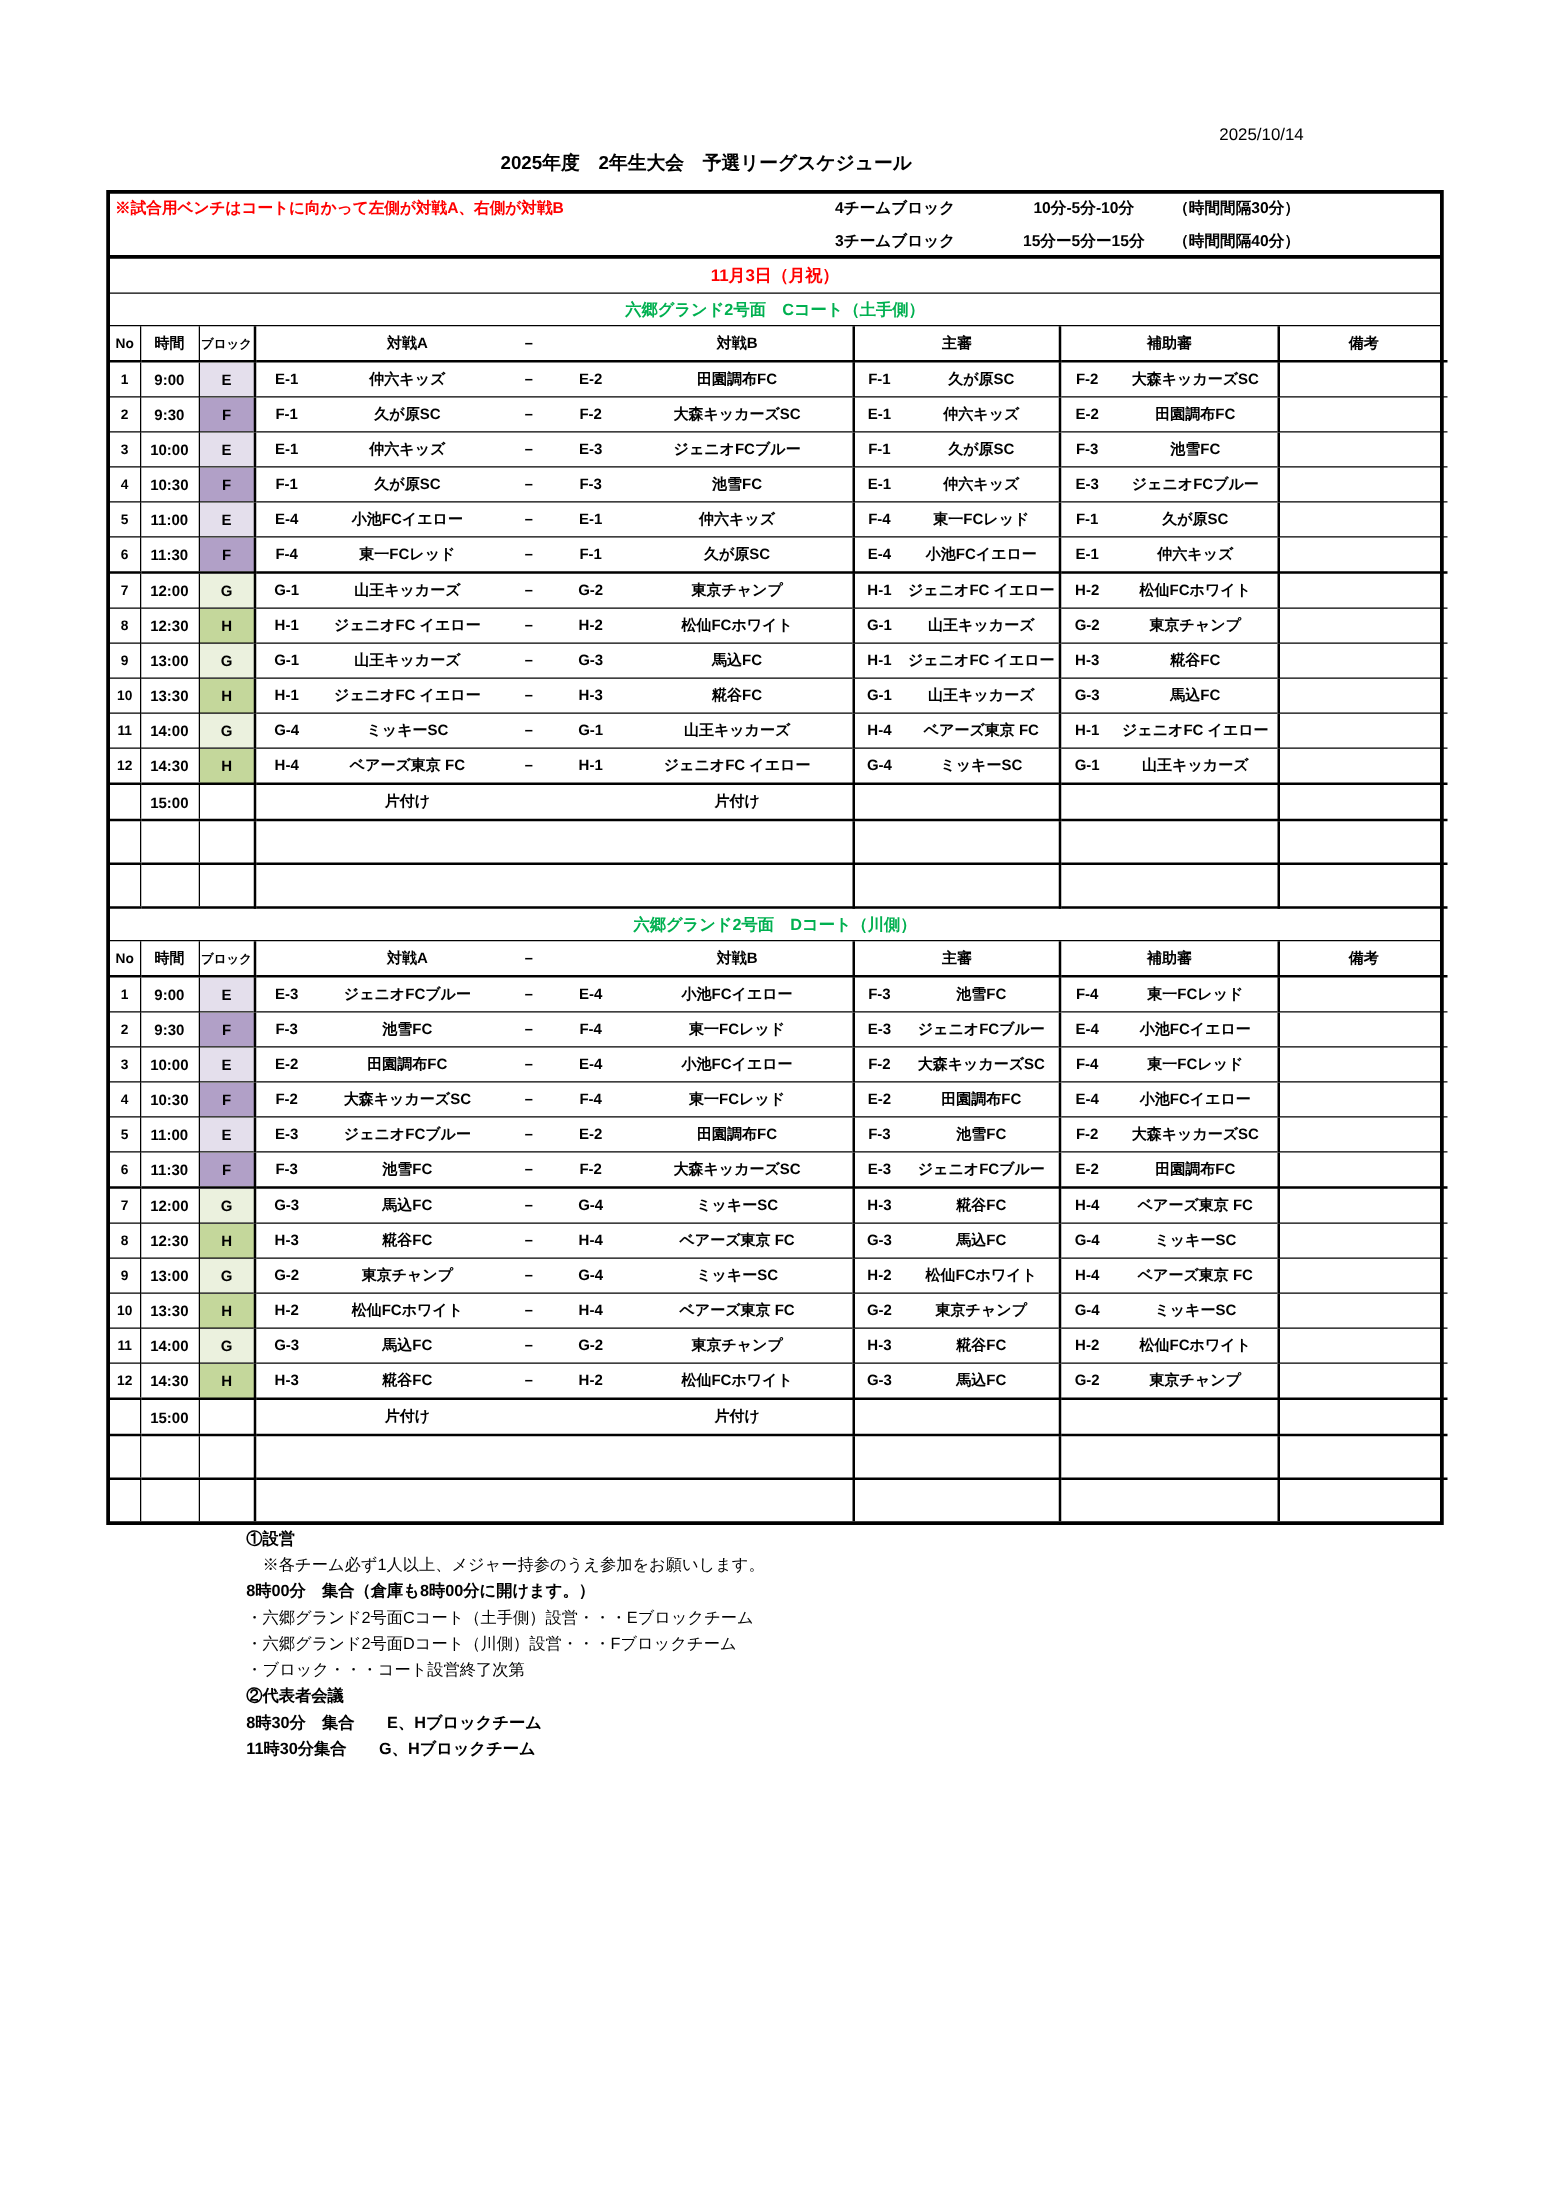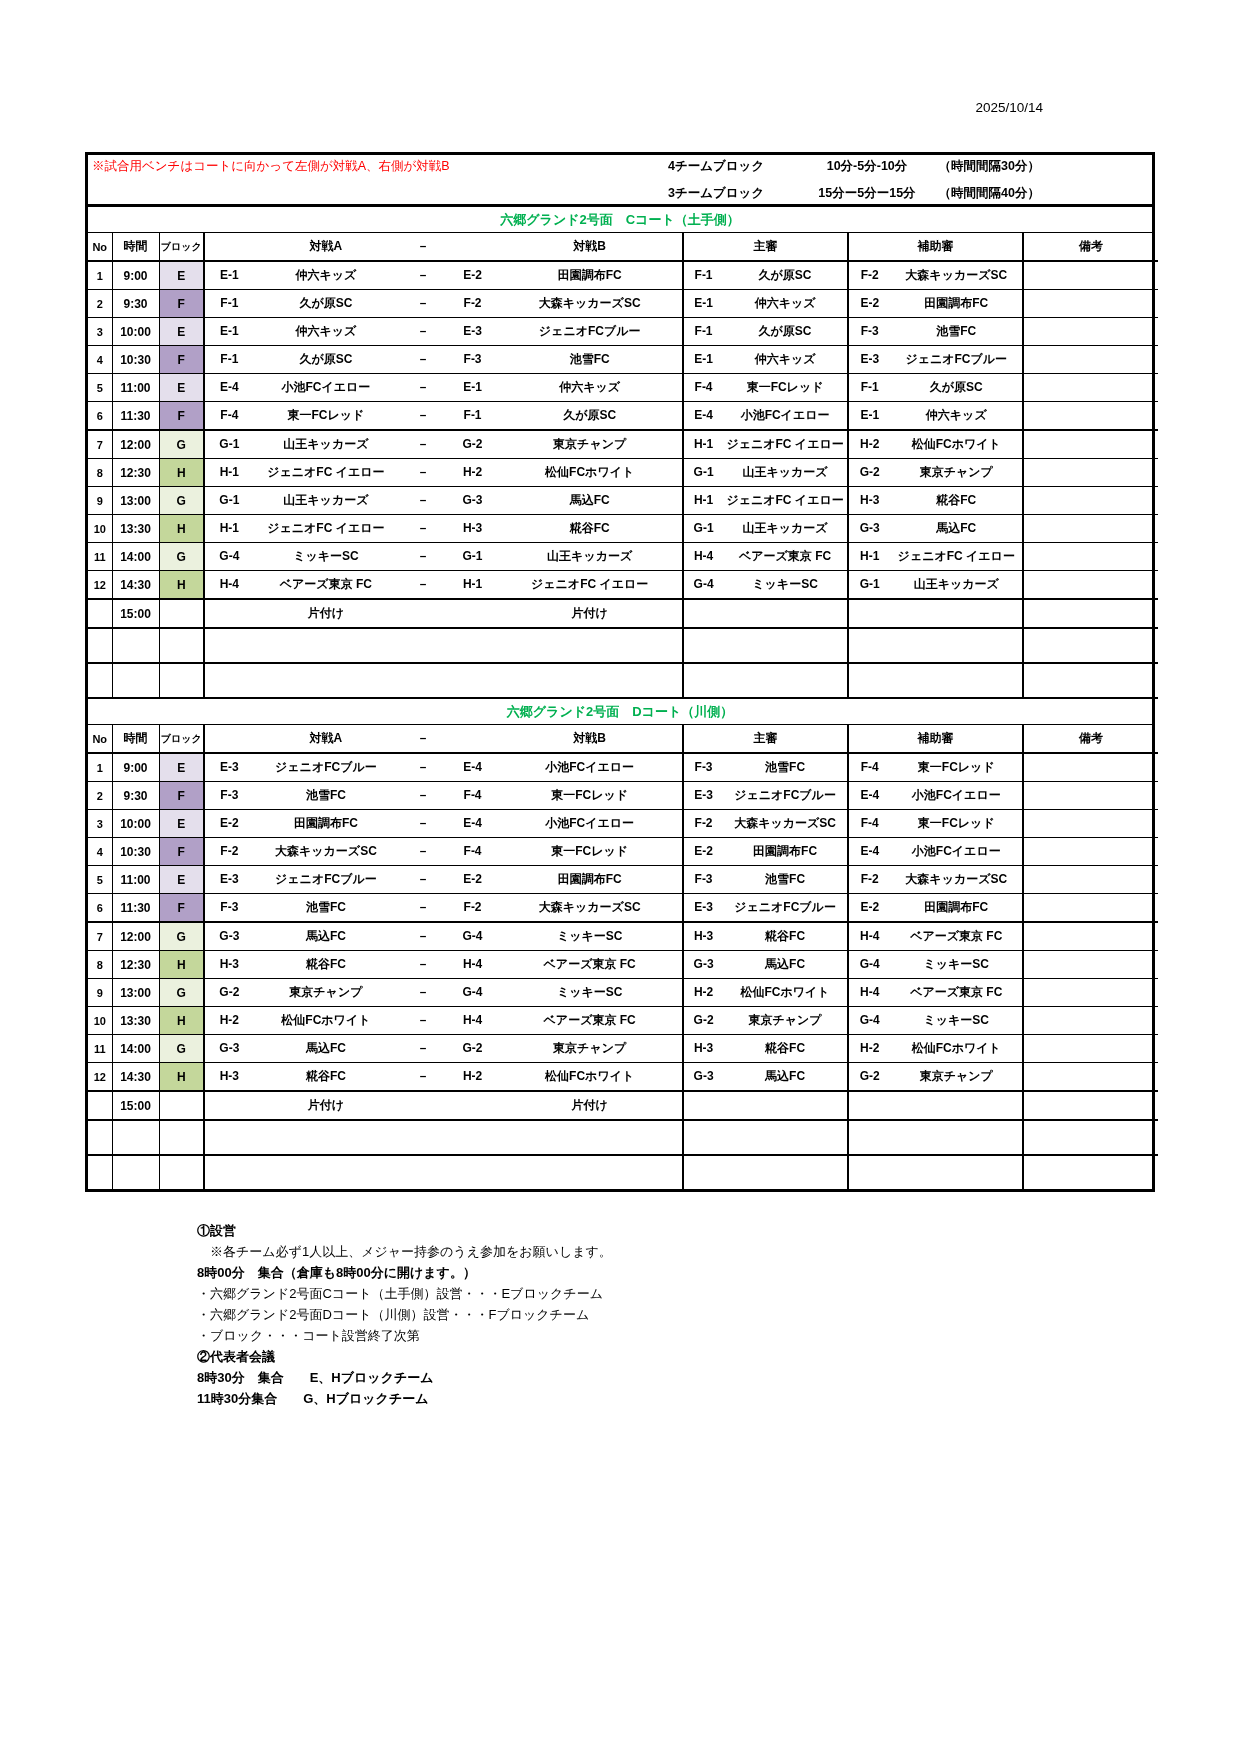--- a/index.html
+++ b/index.html
@@ -9,21 +9,21 @@
   }
   .print-date { position:absolute; top:100px; right:197px; font-size:13.5px; }
   .doc-title  { position:absolute; top:121px; left:0; right:110px; text-align:center;
                 font-size:15px; font-weight:bold; }
 
   .main-box { position:absolute; top:152px; left:85px; width:1070px;
               border:3px solid #000; box-sizing:border-box; }
 
   .note-row { display:flex; justify-content:space-between; height:44px;
               border-bottom:3px solid #000; box-sizing:content-box; padding:3px 4px 2px 4px; }
-  .bench-note { color:#ff0000; font-weight:normal; font-size:12.5px; white-space:nowrap; }
+  .bench-note { color:#ff0000; font-weight:bold; font-size:12.5px; white-space:nowrap; }
   .block-info { margin-right:108px; display:grid; grid-template-columns:138px 122px 112px;
                 align-content:space-between; font-weight:bold; font-size:12.5px; }
   .bi-label { text-align:left; }  .bi-timing { text-align:center; } .bi-interval { text-align:right; }
 
   .date-row { height:27px; line-height:27px; text-align:center; color:#ff0000;
               font-weight:bold; font-size:13.5px; border-bottom:1.5px solid #000; }
   .court-title { height:25px; line-height:25px; text-align:center; color:#00b050;
                  font-weight:bold; font-size:13px; border-bottom:1.5px solid #000; }
 
   table { border-collapse:collapse; width:100%; table-layout:fixed; }
@@ -48,33 +48,35 @@
 
   .footer-notes { position:absolute; top:1220px; left:197px; font-size:13px; line-height:21px; }
   .note-line { white-space:pre; }
   .note-bold { font-weight:bold; }
 </style>
 </head>
 <body>
 
 <div class="page">
   <div class="print-date">2025/10/14</div>
+  <div class="doc-title">2025年度　2年生大会　予選リーグスケジュール</div>
 
   <div class="main-box">
     <div class="note-row">
       <div class="bench-note">※試合用ベンチはコートに向かって左側が対戦A、右側が対戦B</div>
       <div class="block-info">
         <span class="bi-label">4チームブロック</span>
         <span class="bi-timing">10分-5分-10分</span>
         <span class="bi-interval">（時間間隔30分）</span>
         <span class="bi-label">3チームブロック</span>
         <span class="bi-timing">15分ー5分ー15分</span>
         <span class="bi-interval">（時間間隔40分）</span>
       </div>
     </div>
+    <div class="date-row">11月3日（月祝）</div>
     <div id="courts">
   <div class="court-section court-0">
     <div class="court-title">六郷グランド2号面　Cコート（土手側）</div>
     <table>
       <colgroup>
         <col style="width:24px">
               <col style="width:47px">
               <col style="width:45px">
         <col style="width:479px">
               <col style="width:165px">

